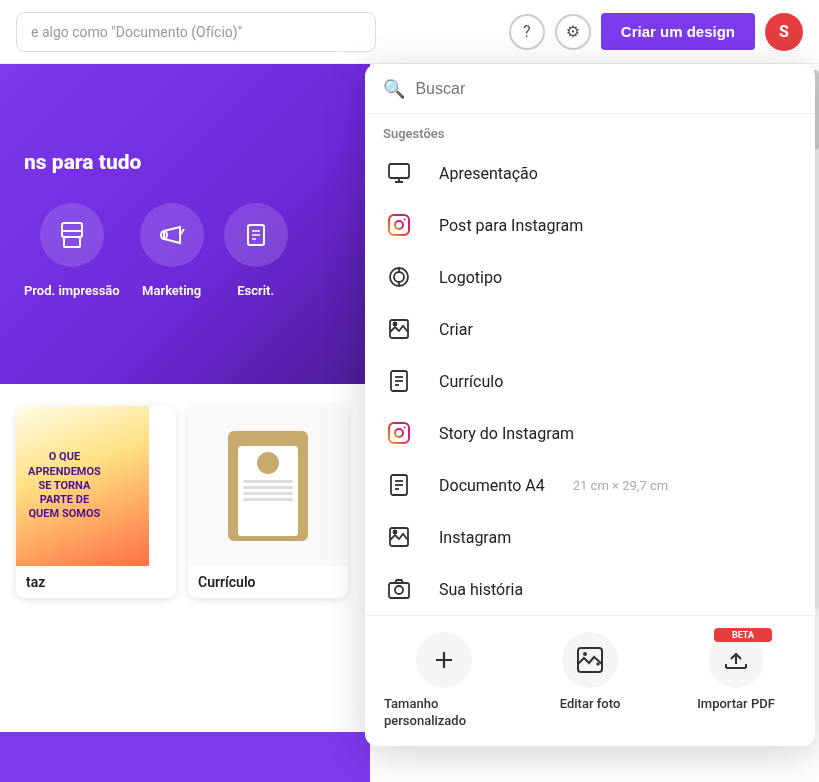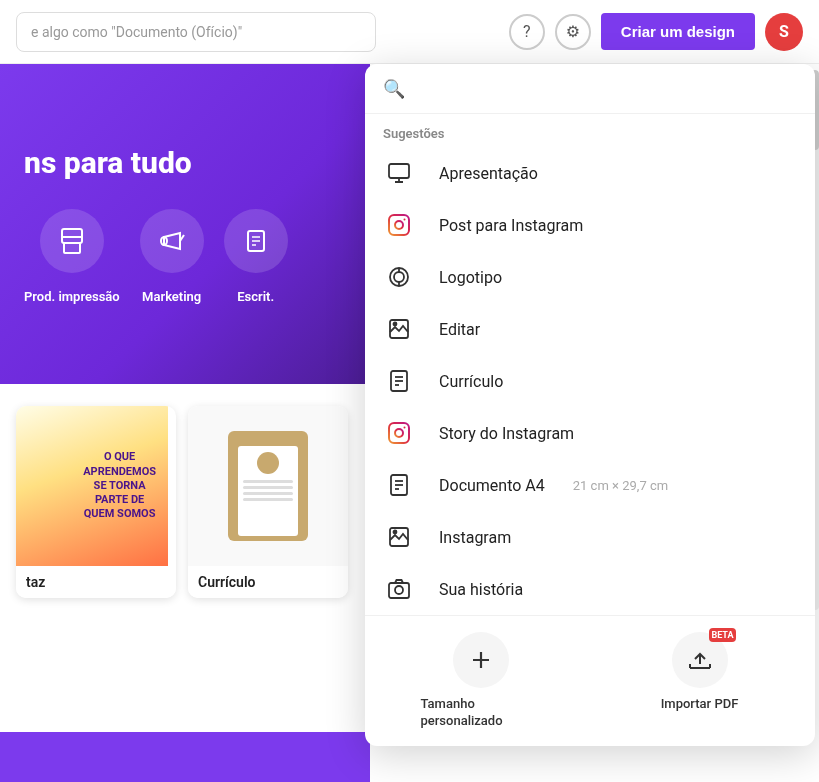--- a/index.html
+++ b/index.html
@@ -102,21 +102,21 @@
       background: linear-gradient(135deg, #7c3aed 0%, #6d28d9 60%, #4c1d95 100%);
       display: flex;
       flex-direction: column;
       justify-content: center;
       padding: 32px 24px;
       overflow: hidden;
     }
 
     .hero-title {
       color: #fff;
-      font-size: 30px;
+      font-size: 21px;
       font-weight: 800;
       margin-bottom: 28px;
       line-height: 1.2;
     }
 
     .hero-icons-row {
       display: flex;
       gap: 20px;
     }
 
@@ -159,24 +159,24 @@
 
     .card {
       width: 160px;
       border-radius: 10px;
       overflow: hidden;
       box-shadow: 0 2px 8px rgba(0,0,0,0.12);
     }
 
     .card-img-poster {
       background: linear-gradient(160deg, #fffde7 0%, #ffe082 40%, #ff7043 100%);
-      width: 152px;
+      width: 133px;
       height: 160px;
       display: flex;
-      align-items: flex-end;
+      align-items: flex-start;
       justify-content: center;
       flex-direction: column;
       padding: 12px;
     }
 
     .card-poster-text {
       color: #4a148c;
       font-size: 11px;
       font-weight: 700;
       text-align: center;
@@ -363,21 +363,21 @@
 
     .beta-badge {
       position: absolute;
       top: -4px;
       right: -8px;
       background: #e53e3e;
       color: #fff;
       font-size: 9px;
       font-weight: 700;
       border-radius: 4px;
-      padding: 2px 2px;
+      padding: 2px 18px;
     }
 
     
     .dropdown-scroll-indicator {
       position: absolute;
       top: 70px;
       right: 0;
       width: 8px;
       height: 540px;
       background: #f0f0f0;
@@ -480,20 +480,21 @@
     <div class="card-label">Currículo</div>
   </div>
 </div>
 
 <div class="purple-footer"></div>
 
 <div class="dropdown">
 
   <div class="dropdown-search">
     <span class="search-icon-dd">🔍</span>
+    <input type="text" placeholder="Buscar" style="">
   </div>
 
   <div class="suggestions-label">Sugestões</div>
 
   <div class="suggestion-item">
     <div class="suggestion-icon">
       <svg width="24" height="24" viewBox="0 0 24 24" fill="none" stroke="#333" stroke-width="1.8">
         <rect x="2" y="3" width="20" height="14" rx="2"></rect>
         <line x1="8" y1="21" x2="16" y2="21"></line>
         <line x1="12" y1="17" x2="12" y2="21"></line>
@@ -535,21 +536,21 @@
   </div>
 
   <div class="suggestion-item">
     <div class="suggestion-icon">
       <svg width="24" height="24" viewBox="0 0 24 24" fill="none" stroke="#333" stroke-width="1.8">
         <rect x="3" y="3" width="18" height="18" rx="2"></rect>
         <path d="M3 15 L8 10 L12 14 L16 9 L21 15"></path>
         <circle cx="8" cy="7" r="1.5" fill="#333"></circle>
       </svg>
     </div>
-    <span class="suggestion-text">Editar</span>
+    <span class="suggestion-text">Criar</span>
   </div>
 
   <div class="suggestion-item">
     <div class="suggestion-icon">
       <svg width="24" height="24" viewBox="0 0 24 24" fill="none" stroke="#333" stroke-width="1.8">
         <rect x="4" y="2" width="16" height="20" rx="2"></rect>
         <line x1="8" y1="8" x2="16" y2="8"></line>
         <line x1="8" y1="12" x2="16" y2="12"></line>
         <line x1="8" y1="16" x2="12" y2="16"></line>
       </svg>
@@ -618,20 +619,31 @@
         <svg width="28" height="28" viewBox="0 0 28 28" fill="none" stroke="#333" stroke-width="2.2">
           <line x1="14" y1="6" x2="14" y2="22"></line>
           <line x1="6" y1="14" x2="22" y2="14"></line>
         </svg>
       </div>
       <span class="bottom-action-label">Tamanho personalizado</span>
     </div>
     <div class="bottom-action">
       <div class="bottom-action-icon">
         <svg width="28" height="28" viewBox="0 0 28 28" fill="none" stroke="#333" stroke-width="2">
+          <rect x="2" y="2" width="24" height="24" rx="3"></rect>
+          <path d="M2 18 L8 12 L13 17 L18 11 L26 18"></path>
+          <circle cx="9" cy="8" r="2" fill="#333" stroke="none"></circle>
+          <path d="M20 18 L22 16 L24 18 L22 20 Z" fill="#333" stroke="none"></path>
+        </svg>
+      </div>
+      <span class="bottom-action-label">Editar foto</span>
+    </div>
+    <div class="bottom-action">
+      <div class="bottom-action-icon">
+        <svg width="28" height="28" viewBox="0 0 28 28" fill="none" stroke="#333" stroke-width="2">
           <path d="M14 18 L14 8"></path>
           <path d="M9 13 L14 8 L19 13"></path>
           <path d="M4 22 L24 22"></path>
           <path d="M4 18 L4 22"></path>
           <path d="M24 18 L24 22"></path>
         </svg>
         <span class="beta-badge">BETA</span>
       </div>
       <span class="bottom-action-label">Importar PDF</span>
     </div>

